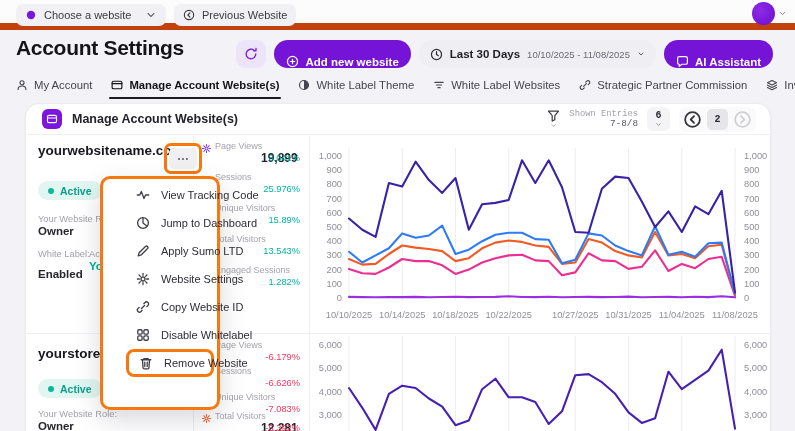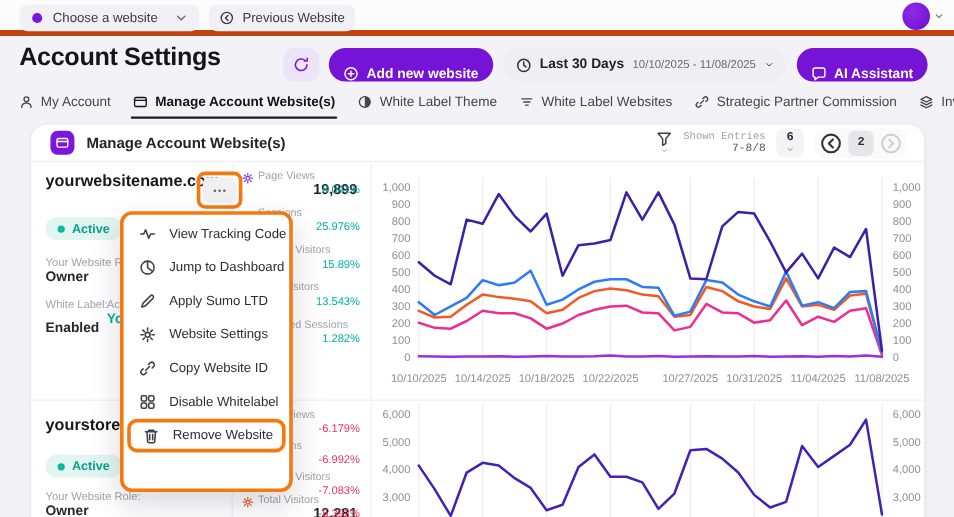--- a/index.html
+++ b/index.html
@@ -3,21 +3,21 @@
 <meta charset="utf-8">
 <style>
   html,body{margin:0;padding:0;background:#d8d8dc;}
   *{box-sizing:border-box;}
   .screen{position:relative;width:795px;height:431px;background:#f3f2f6;overflow:hidden;
     font-family:"Liberation Sans",sans-serif;color:#26262c;}
   .ic{display:inline-flex;flex:none;}
   .ic svg{fill:none;stroke:currentColor;stroke-width:1.5;stroke-linecap:round;stroke-linejoin:round;width:100%;height:100%;display:block;}
 
   
-  .topbar{position:absolute;left:0;top:0;width:795px;height:30px;background:#fcfcfd;border-bottom:5px solid #c2410c;}
+  .topbar{position:absolute;left:0;top:0;width:795px;height:30px;background:#fcfcfd;border-bottom:7px solid #c2410c;}
   .pill{position:absolute;top:4px;height:22px;background:#f1f0f4;border-radius:7px;display:flex;align-items:center;gap:7px;padding:0 9px;font-size:11px;color:#3a3a40;font-weight:500;}
   .pill .ic{width:12px;height:12px;}
   .choose{left:16px;width:150px;}
   .choose .lbl{flex:1;}
   .choose .dot{color:#7a16dd;}
   .prev{left:174px;}
   .avatar-wrap{position:absolute;right:8px;top:2px;display:flex;align-items:center;gap:3px;}
   .avatar{width:23px;height:23px;border-radius:50%;background:radial-gradient(circle at 35% 35%,#8d2ae6,#6c0fd0);}
   .chev{width:9px;height:9px;color:#6a6a72;}
 
@@ -83,21 +83,21 @@
   .s-label{font-size:9px;color:#a3a3ab;white-space:nowrap;line-height:10px;}
   .s-value{font-size:12px;font-weight:700;color:#1f1f26;line-height:12px;margin-top:1px;white-space:nowrap;margin-left:46px;}
   .s-delta{position:absolute;right:0;top:12px;font-size:9.3px;font-weight:400;white-space:nowrap;}
   .s-delta.up{color:#00b3a1;}
   .s-delta.down{color:#f0355c;}
 
   .chart{position:absolute;display:block;}
   .chart text{font-family:"Liberation Sans",sans-serif;font-size:9.3px;fill:#8f8f97;stroke:none;}
 
   
-  .menu{position:absolute;left:100px;top:176px;width:144px;height:234px;background:#fff;border:3px solid #f6780f;border-radius:10px;box-shadow:0 10px 26px rgba(20,20,50,.16);z-index:30;padding-top:2px;}
+  .menu{position:absolute;left:100px;top:176px;width:120px;height:234px;background:#fff;border:3px solid #f6780f;border-radius:10px;box-shadow:0 10px 26px rgba(20,20,50,.16);z-index:30;padding-top:2px;padding-left:20px;}
   .menu-item{height:28px;display:flex;align-items:center;gap:11px;padding-left:13px;font-size:11px;font-weight:500;color:#2c2c34;white-space:nowrap;}
   .menu-item .ic{width:14px;height:14px;color:#3f3f47;}
   .menu-item.hl{margin:0 3px;border:3px solid #f6780f;border-radius:8px;padding-left:10px;height:28px;}
 </style>
 </head>
 <body>
 
 <div class="screen">
 
   <div class="topbar">
@@ -417,21 +417,21 @@
         <div class="stat" style="top: 2px;">
           <div class="s-txt">
             <div class="s-label">Page Views</div>
           </div>
           <span class="s-delta down">-6.179%</span>
         </div>
         <div class="stat" style="top: 28px;">
           <div class="s-txt">
             <div class="s-label">Sessions</div>
           </div>
-          <span class="s-delta down">-6.992%</span>
+          <span class="s-delta down">-6.626%</span>
         </div>
         <div class="stat" style="top: 54px;">
           <div class="s-txt">
             <div class="s-label">Unique Visitors</div>
           </div>
           <span class="s-delta down">-7.083%</span>
         </div>
         <div class="stat" style="top: 73px;">
           <span class="ic s-ic" style="color: rgb(240, 90, 36);">
             <svg viewBox="0 0 16 16">

